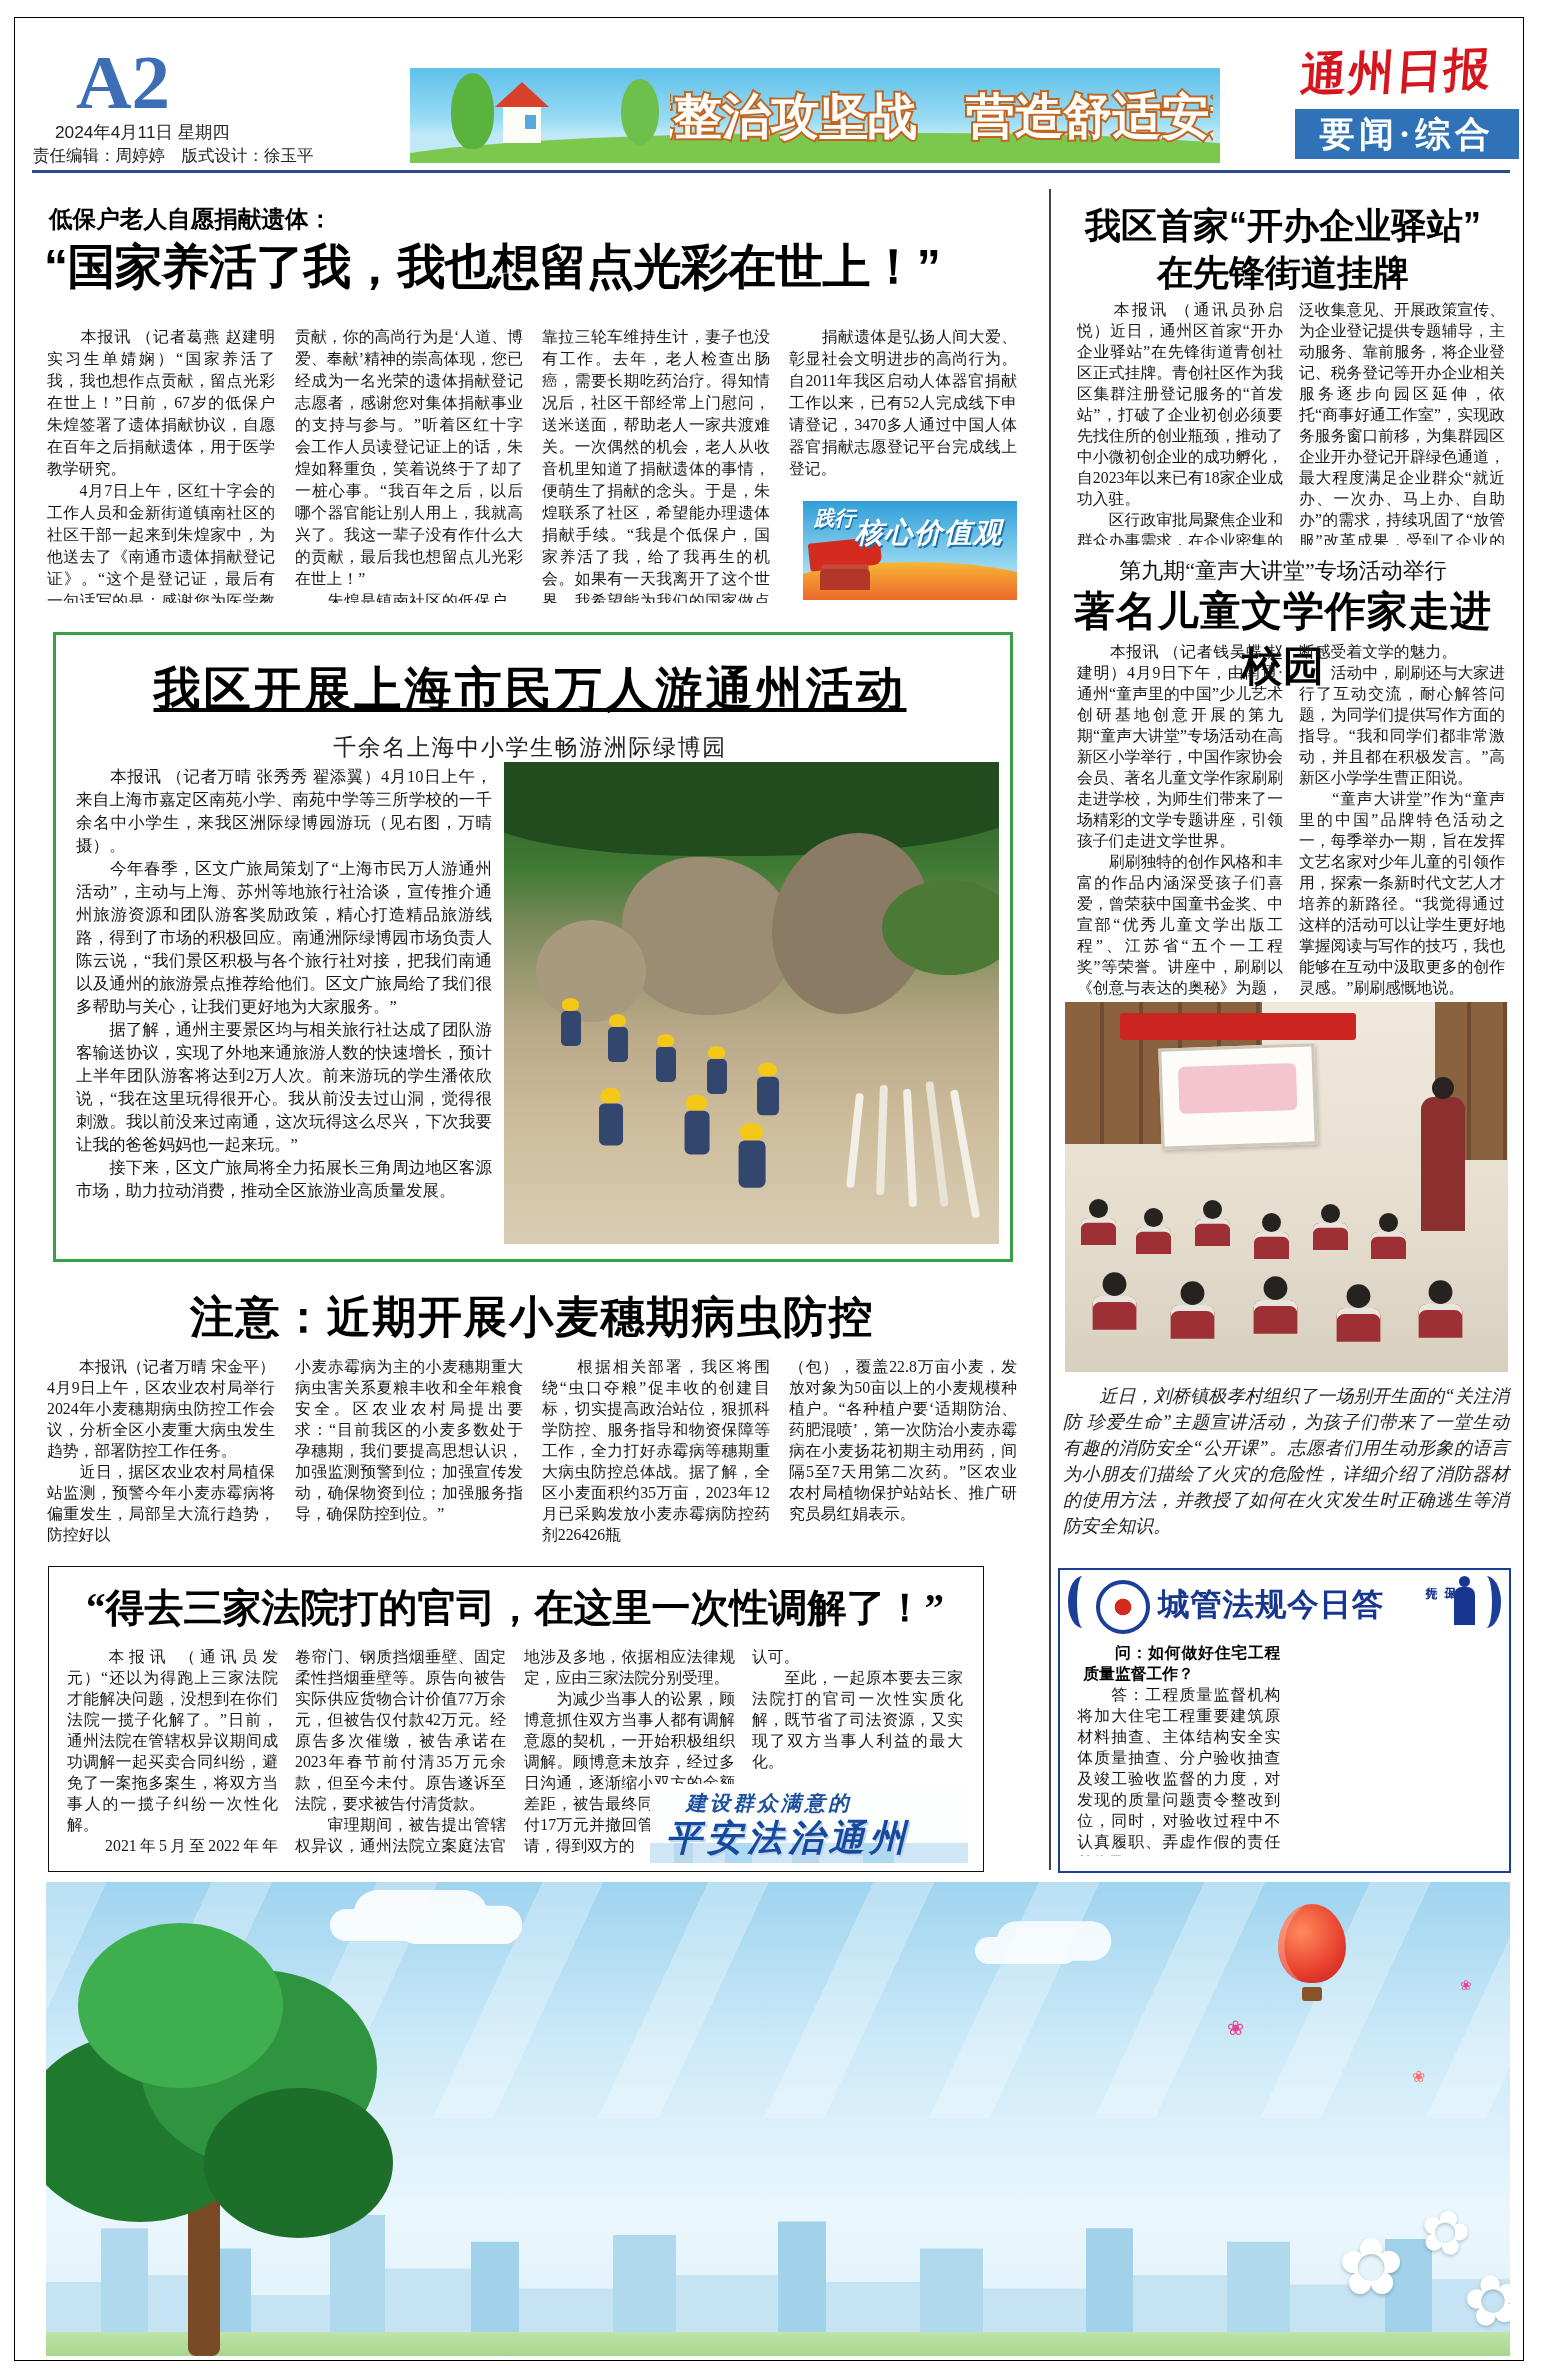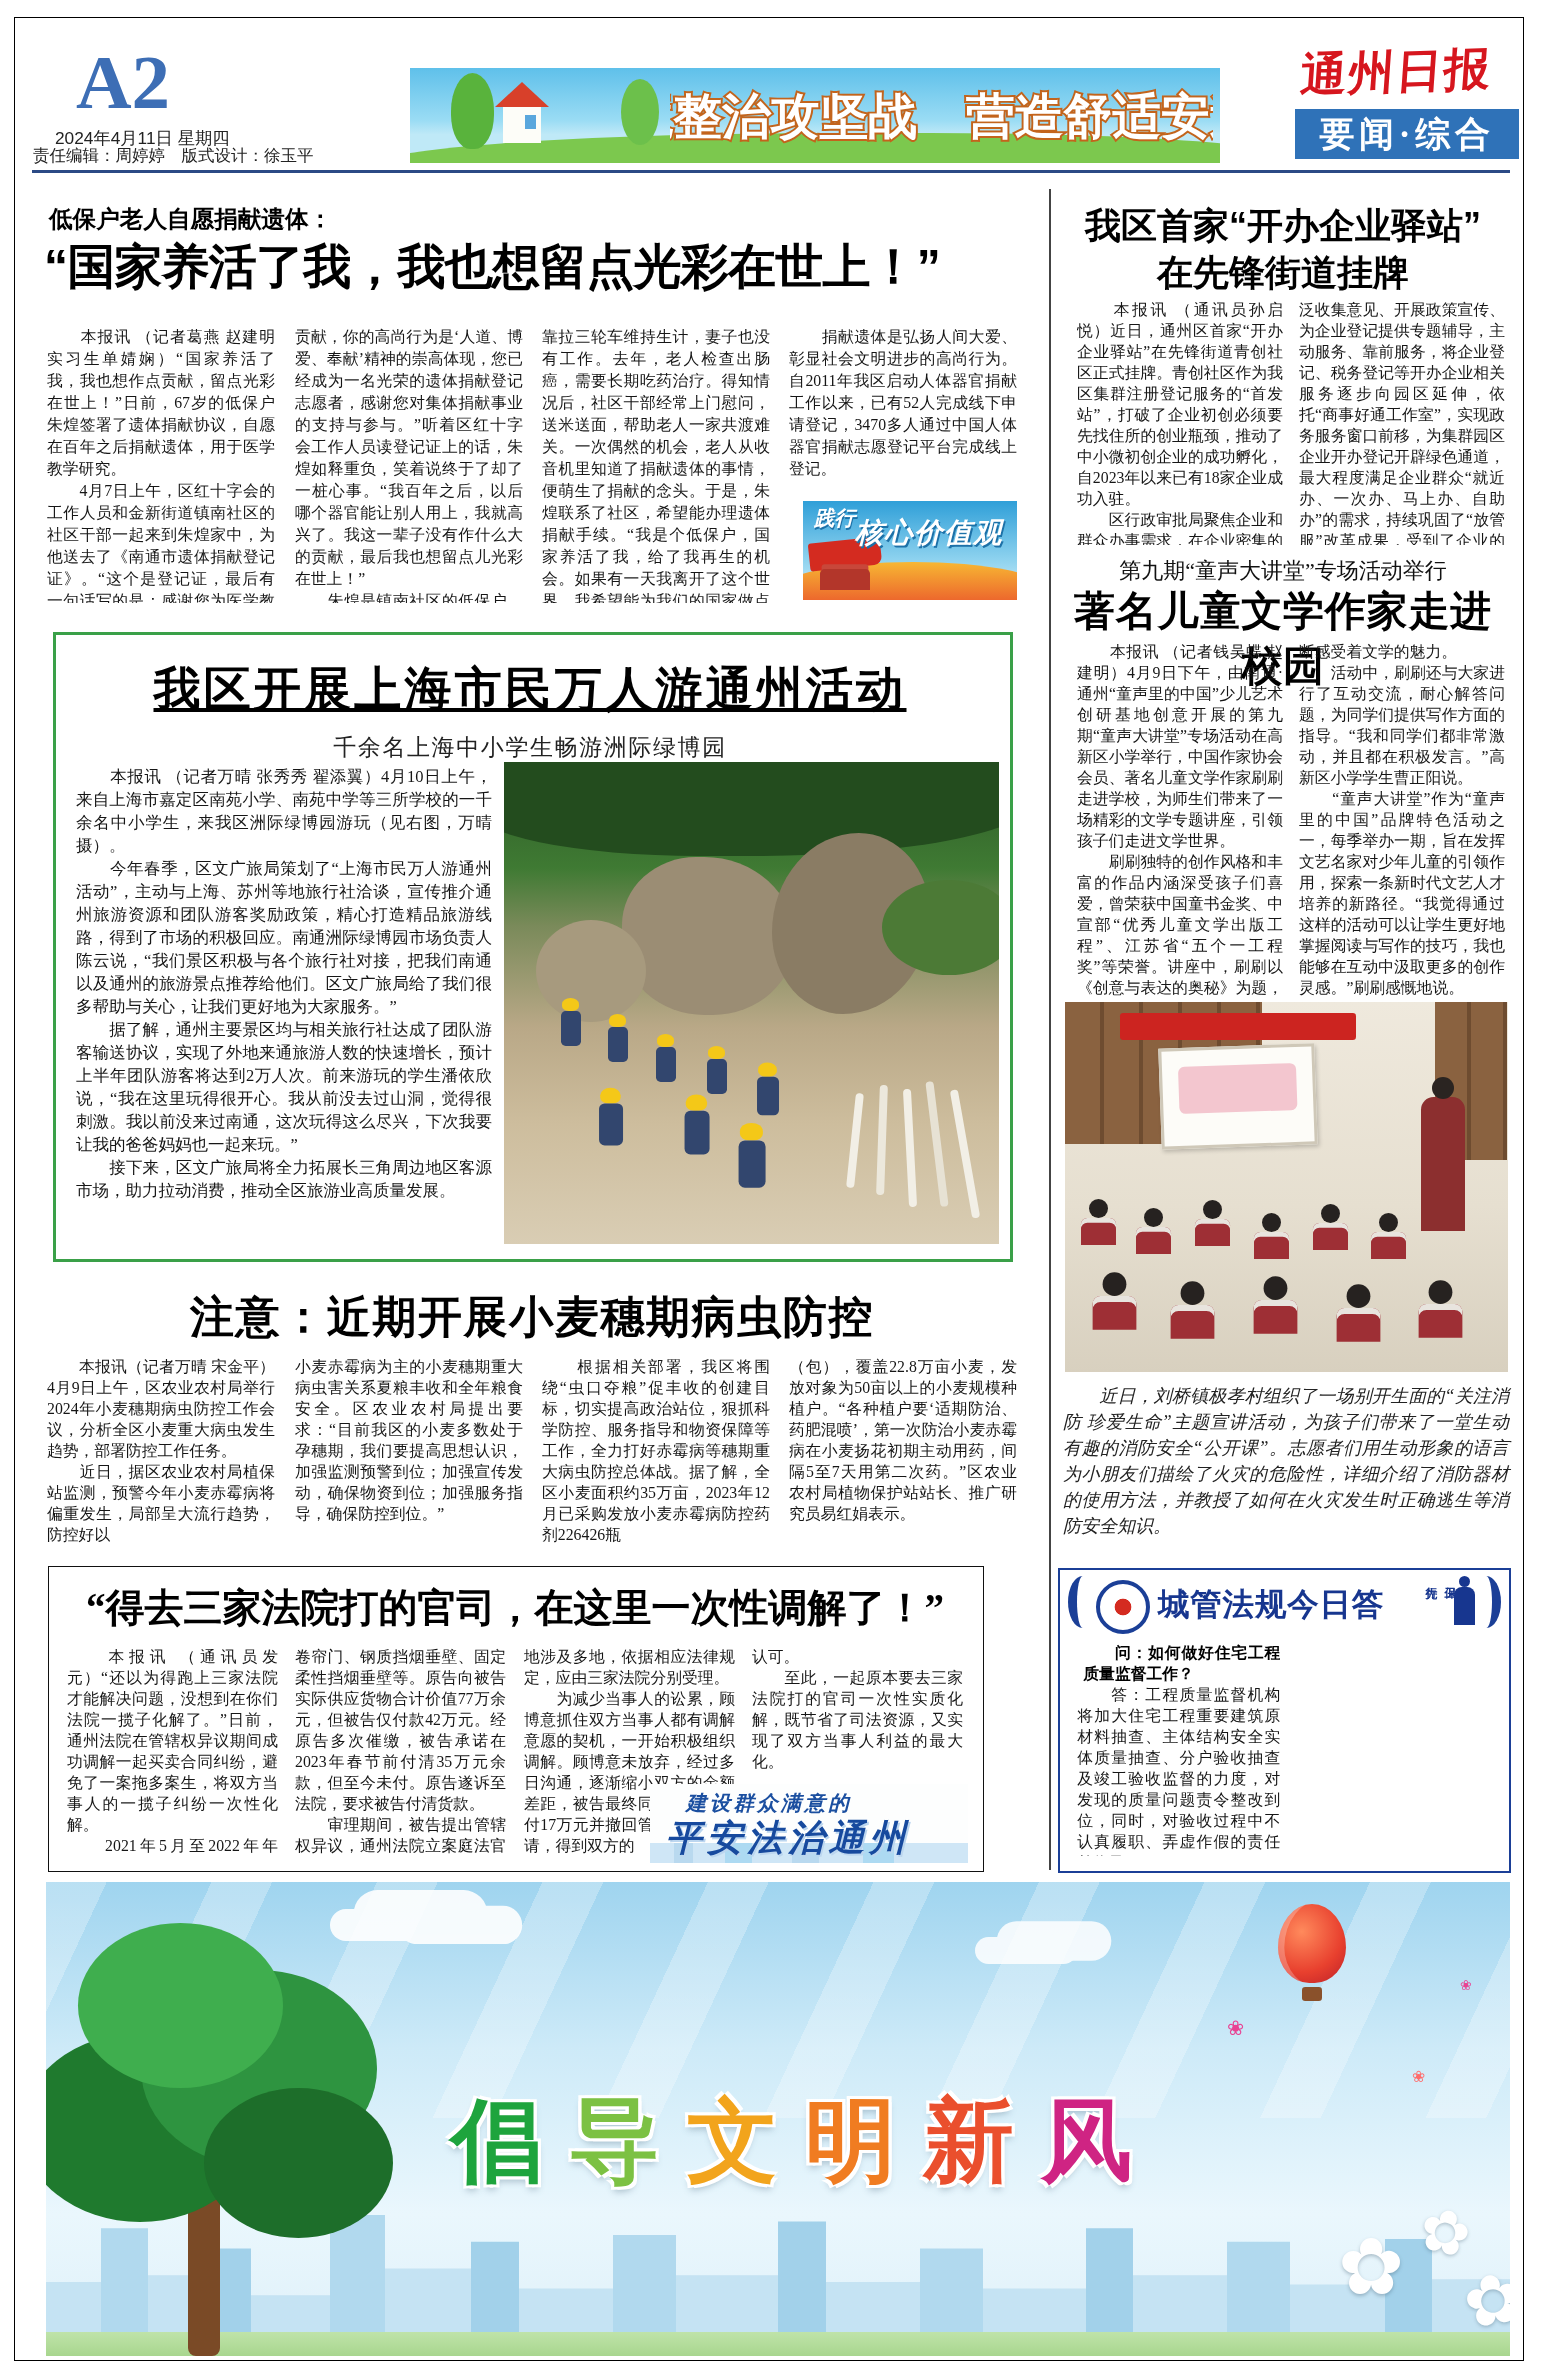--- a/index.html
+++ b/index.html
@@ -32,21 +32,21 @@
                    -3.2px 3.2px 0 #ffffff,0 4.7px 7.9px rgba(90,120,140,.45);}
   .daisy{position:absolute;color:#fff;text-shadow:0 1.6px 3.9px rgba(60,90,110,.35);}
   .paren{position:absolute;width:36px;height:93px;border:0 solid #1b3f97;}
 </style>
 </head>
 <body>
 
 <div class="abs" style="left:14px;top:17.3px;width:1508px;height:2342px;border:1.6px solid #000;"></div>
 
 <div class="abs serif" style="left:76px;top:38px;font-size:77px;font-weight:bold;color:#3d6eb5;">A2</div>
-<div class="abs sans" style="left:55px;top:120px;font-size:17.3px;color:#222;margin-top:6px;">2024年4月11日 星期四</div>
+<div class="abs sans" style="left:55px;top:120px;font-size:17.3px;color:#222;">2024年4月11日 星期四</div>
 <div class="abs sans" style="left:33px;top:145px;font-size:16.5px;color:#222;">责任编辑：周婷婷　版式设计：徐玉平</div>
 
 <div class="abs" style="left:410px;top:68px;width:810px;height:95px;overflow:hidden;
             background:linear-gradient(#5fc0ea 0%,#9adcf4 55%,#bfe9f7 70%);">
   <div class="abs" style="left:-47px;top:65px;width:945px;height:71px;background:#7cc84e;border-radius:50% 40% 0 0;"></div>
   <div class="abs" style="left:41px;top:4.7px;width:43px;height:76px;background:#59b33c;border-radius:50% 50% 45% 45%;"></div>
   <div class="abs" style="left:85px;top:14px;width:0;height:0;border-left:27px solid transparent;
               border-right:27px solid transparent;border-bottom:25px solid #d8402a;"></div>
   <div class="abs" style="left:93px;top:39px;width:38px;height:36px;background:#fdfdf8;">
     <div class="abs" style="left:22px;top:7.9px;width:11px;height:14px;background:#5aa7dd;"></div>
@@ -244,15 +244,14 @@
     <div class="abs" style="left:23.6px;top:83px;width:20.5px;height:14px;background:#8a512b;border-radius:3.2px;"></div>
   </div>
   <span class="abs" style="left:1181px;top:134px;font-size:20.5px;color:#e84393;">❀</span>
   <span class="abs" style="left:1366px;top:185px;font-size:15.8px;color:#ff6b6b;">❀</span>
   <span class="abs" style="left:1414px;top:95px;font-size:14px;color:#e84393;">❀</span>
 
   <span class="daisy" style="left:1292px;top:339px;font-size:79px;">✿</span>
   <span class="daisy" style="left:1374px;top:315px;font-size:60px;transform:rotate(14deg);">✿</span>
   <span class="daisy" style="left:1418px;top:378px;font-size:69px;transform:rotate(-10deg);">✿</span>
 
-  <div class="abs slogan center" style="left:0;top:198px;width:1464px;font-size:91px;padding-left:27px;"><span style="color: rgb(30, 164, 61);">倡</span><span style="color: rgb(124, 193, 67);">导</span><span style="color: rgb(242, 164, 28);">文</span><span style="color: rgb(240, 124, 33);">明</span><span style="color: rgb(234, 79, 45);">新</span><span style="color: rgb(207, 36, 131);">风</span></div>
 </div>
 
 
 </body></html>

